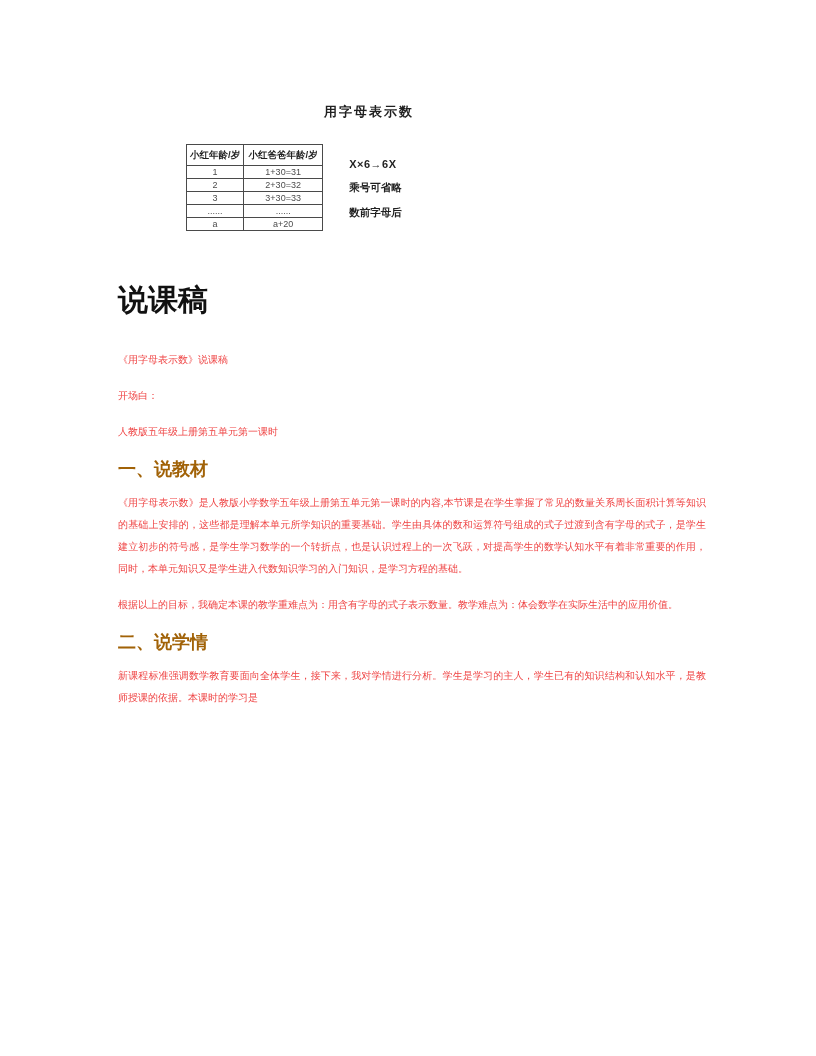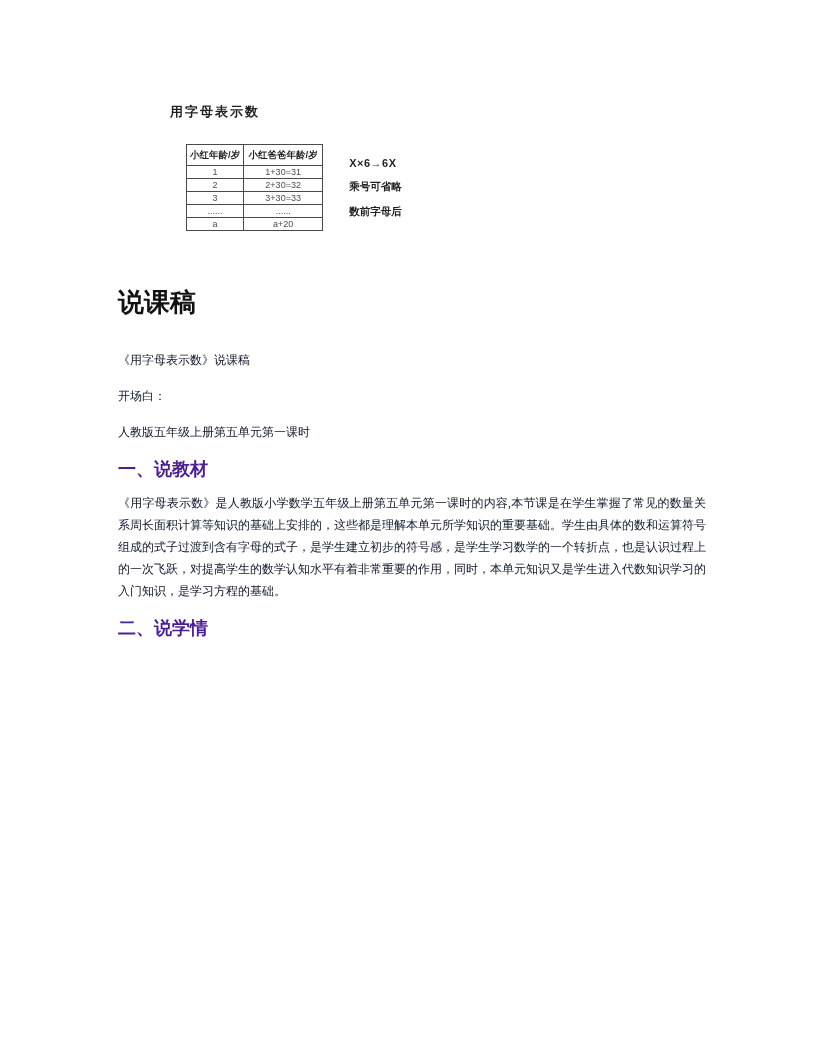--- a/index.html
+++ b/index.html
@@ -17,65 +17,65 @@
 
   
   .board {
     width: 244px;
     margin-left: 52px;
     filter: blur(0.35px) contrast(0.95);
     color: #1b1b1b;
     font-family: "Liberation Sans", sans-serif;
   }
   .board-title {
-    text-align: left;
+    text-align: right;
     font-size: 13px;
     font-weight: bold;
     letter-spacing: 2px;
     margin-bottom: 23px;
   }
-  .board-row { display: flex; align-items: center; }
+  .board-row { display: flex; align-items: flex-end; }
   .board-table { border-collapse: collapse; margin-left: 16px; }
   .board-table th, .board-table td {
     border: 1px solid #474747;
     text-align: center;
     padding: 0 3px;
   }
   .board-table th { font-size: 9.5px; font-weight: bold; height: 20px; white-space: nowrap; }
   .board-table td { font-size: 9px; height: 12px; color: #4a4a4a; }
   .board-table td.c1 { width: 50px; }
   .board-table td.c2 { width: 72px; }
   .board-notes { margin-left: 26px; margin-top: 12px; font-weight: bold; white-space: nowrap; }
   .board-notes .note { font-size: 10.5px; margin-bottom: 11px; }
   .board-notes .note.formula { font-size: 11px; letter-spacing: 0.5px; }
 
   
   .doc-title {
-    font-family: Liberation Sans, sans-serif;
-    font-size: 26px;
+    font-family: Liberation Mono, monospace;
+    font-size: 30px;
     line-height: 30px;
     font-weight: bold;
     color: #111111;
     margin: 56px 0 32px 0;
   }
   .sec-heading {
     font-family: "Liberation Sans", sans-serif;
     font-size: 18px;
     line-height: 25px;
     font-weight: bold;
-    color: #4c1d95;
+    color: #a16207;
     margin: 14px 0 10px 0;
   }
   p.body-par {
-    font-size: 12px;
+    font-size: 10px;
     line-height: 22px;
     margin: 0 0 14px 0;
     text-align: justify;
     text-justify: inter-ideograph;
-    color: #0f172a;
+    color: #ef4444;
   }
 </style>
 </head>
 <body>
 
 <div class="page">
 
   <div class="board">
     <div class="board-title">用字母表示数</div>
     <div class="board-row">
@@ -116,16 +116,18 @@
   </div>
 
   <div class="doc-title">说课稿</div>
 
   <p class="body-par">《用字母表示数》说课稿</p>
   <p class="body-par">开场白：</p>
   <p class="body-par">人教版五年级上册第五单元第一课时</p>
 
   <div class="sec-heading">一、说教材</div>
   <p class="body-par">《用字母表示数》是人教版小学数学五年级上册第五单元第一课时的内容,本节课是在学生掌握了常见的数量关系周长面积计算等知识的基础上安排的，这些都是理解本单元所学知识的重要基础。学生由具体的数和运算符号组成的式子过渡到含有字母的式子，是学生建立初步的符号感，是学生学习数学的一个转折点，也是认识过程上的一次飞跃，对提高学生的数学认知水平有着非常重要的作用，同时，本单元知识又是学生进入代数知识学习的入门知识，是学习方程的基础。</p>
+  <p class="body-par">根据以上的目标，我确定本课的教学重难点为：用含有字母的式子表示数量。教学难点为：体会数学在实际生活中的应用价值。</p>
 
   <div class="sec-heading">二、说学情</div>
+  <p class="body-par">新课程标准强调数学教育要面向全体学生，接下来，我对学情进行分析。学生是学习的主人，学生已有的知识结构和认知水平，是教师授课的依据。本课时的学习是</p>
 
 </div>
 
 </body></html>

